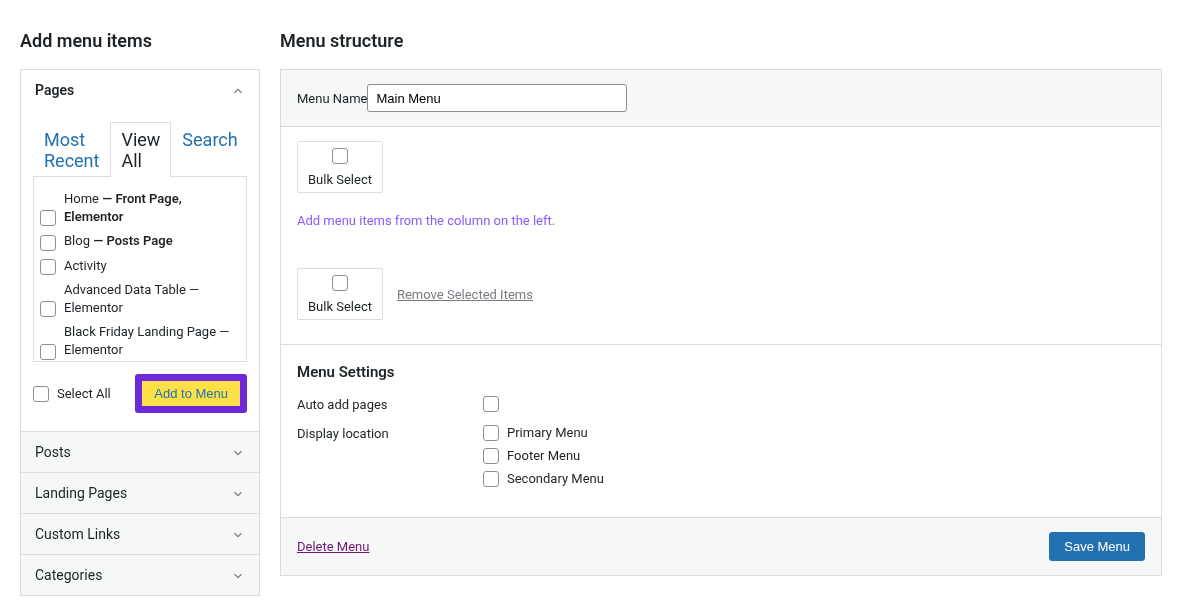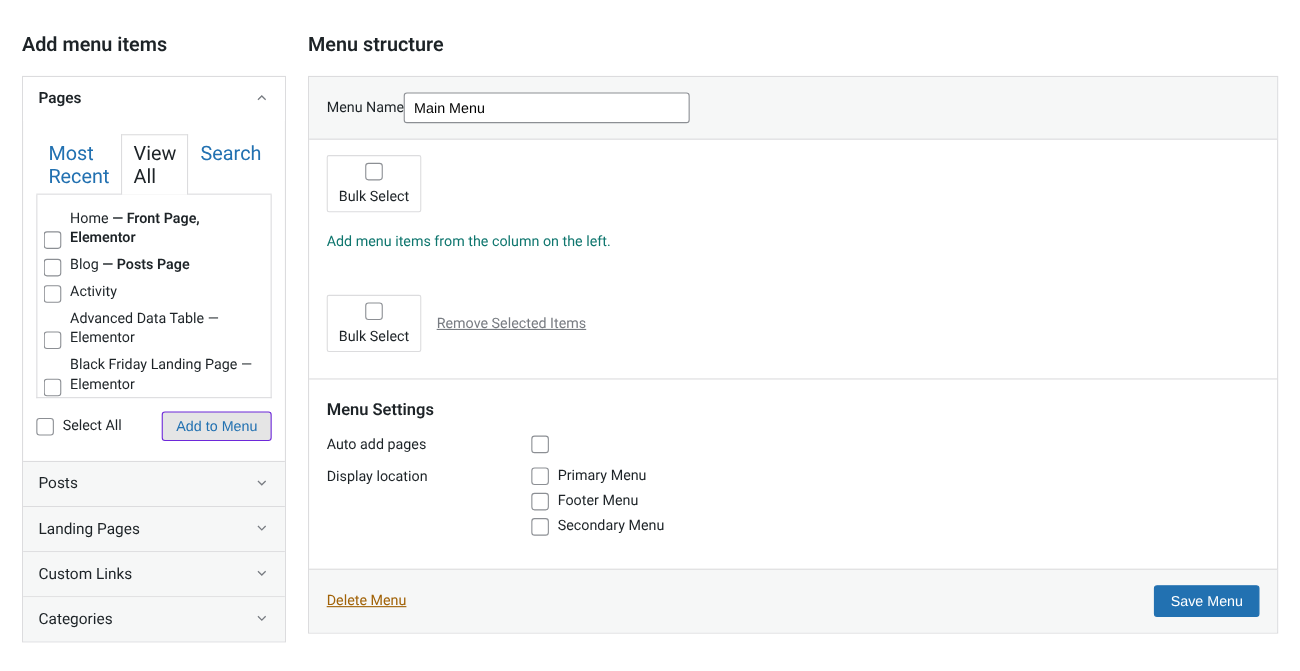--- a/index.html
+++ b/index.html
@@ -33,21 +33,21 @@
   .accordion {
     border: 1px solid #dcdcde;
   }
   .accordion-item {
     border-top: 1px solid #dcdcde;
   }
   .accordion-item:first-child { border-top: 0; }
   .accordion-header {
     display: flex;
     justify-content: space-between;
-    align-items: flex-start;
+    align-items: flex-end;
     padding: 12px 14px;
     background: #f6f7f7;
     cursor: pointer;
   }
   .accordion-item.open .accordion-header {
     background: #fff;
     font-weight: 600;
   }
   .accordion-title {
     font-size: 14px;
@@ -121,22 +121,22 @@
     padding: 12px 0 6px;
   }
   .select-all-row label {
     display: flex;
     align-items: center;
     gap: 8px;
     cursor: pointer;
   }
 
   .btn-secondary {
-    background: #e5e5e5;
-    border: 1px solid #6d28d9;
+    background: #fde047;
+    border: 7px solid #6d28d9;
     color: #2271b1;
     padding: 5px 12px;
     border-radius: 3px;
     font-size: 13px;
     cursor: pointer;
   }
 
   
   .menu-panel {
     border: 1px solid #dcdcde;
@@ -179,21 +179,21 @@
     align-items: center;
   }
   .remove-link {
     color: #787c82;
     text-decoration: underline;
     cursor: default;
   }
   .hint-text {
     margin: 20px 0 40px;
     font-size: 13px;
-    color: #0f766e;
+    color: #8b5cf6;
   }
 
   .separator {
     border-top: 1px solid #dcdcde;
     margin: 24px -16px 0;
     padding: 18px 16px 4px;
   }
   .settings-heading {
     font-size: 15px;
     font-weight: 600;
@@ -220,21 +220,21 @@
 
   .menu-footer {
     display: flex;
     justify-content: space-between;
     align-items: center;
     padding: 14px 16px;
     background: #f6f7f7;
     border-top: 1px solid #dcdcde;
   }
   .delete-link {
-    color: #a16207;
+    color: #701a75;
     text-decoration: underline;
     cursor: pointer;
     font-size: 13px;
   }
   .btn-primary {
     background: #2271b1;
     color: #fff;
     border: 1px solid #2271b1;
     padding: 6px 14px;
     border-radius: 3px;

